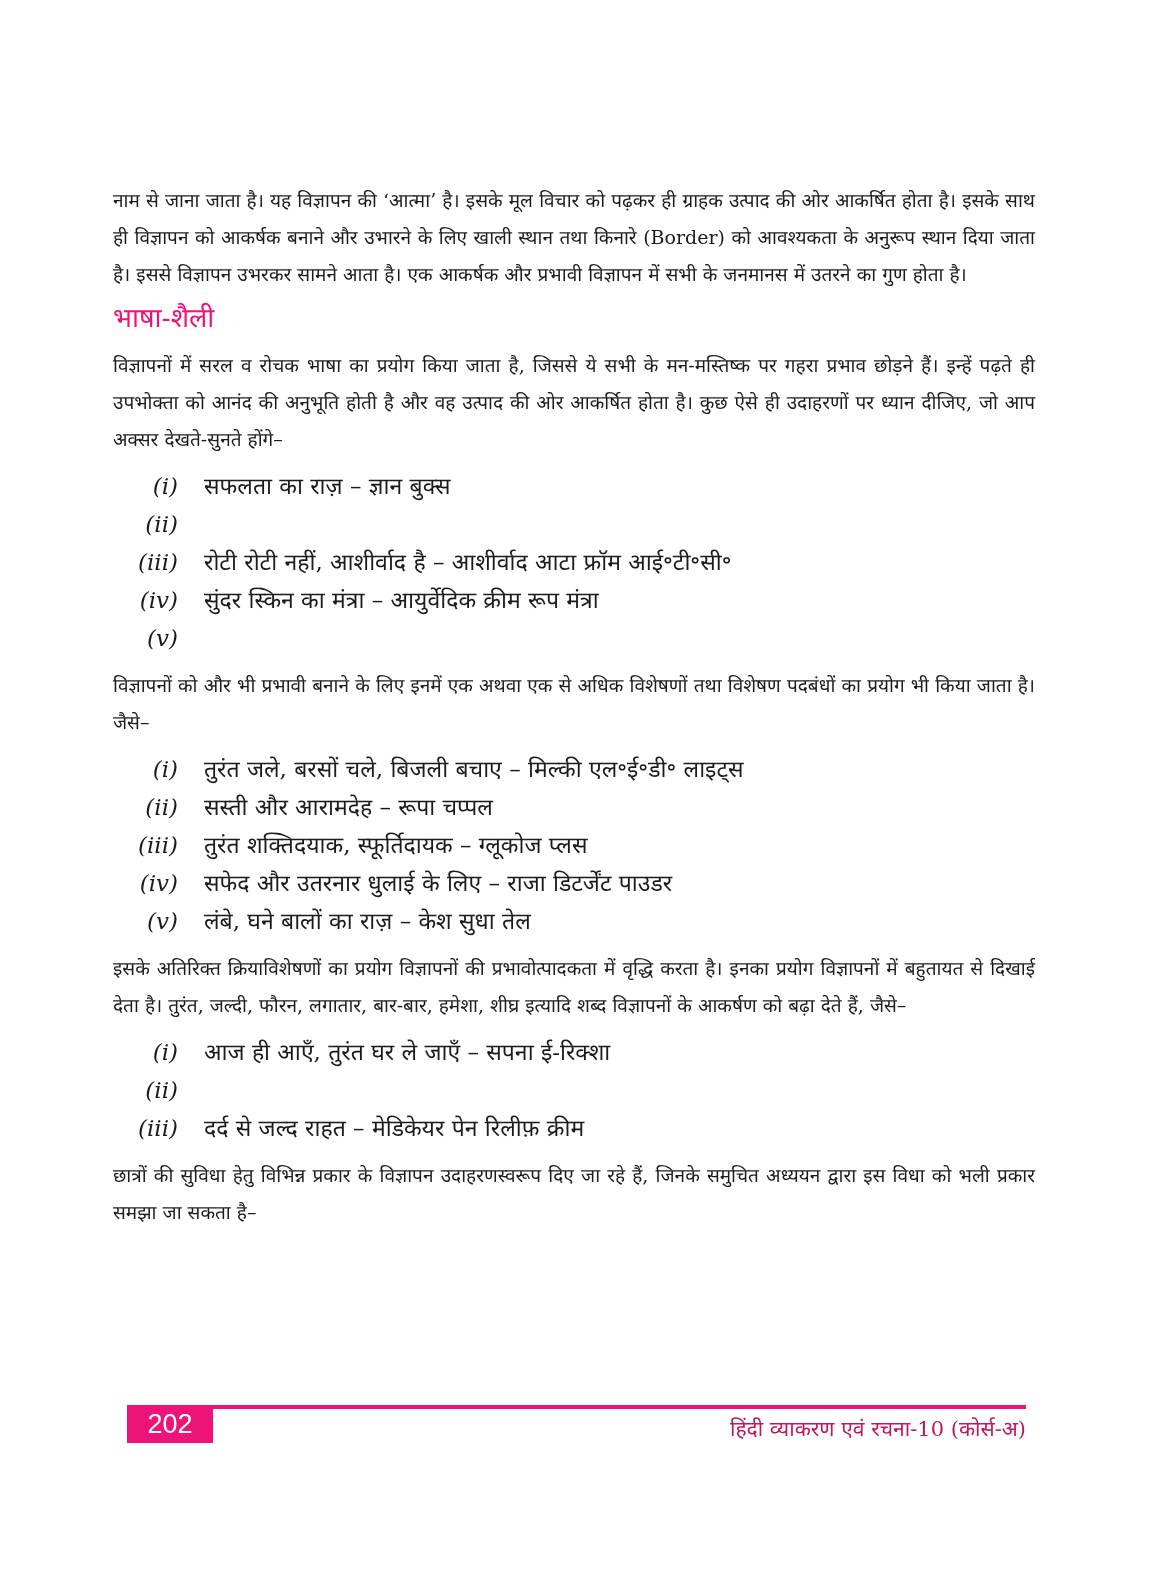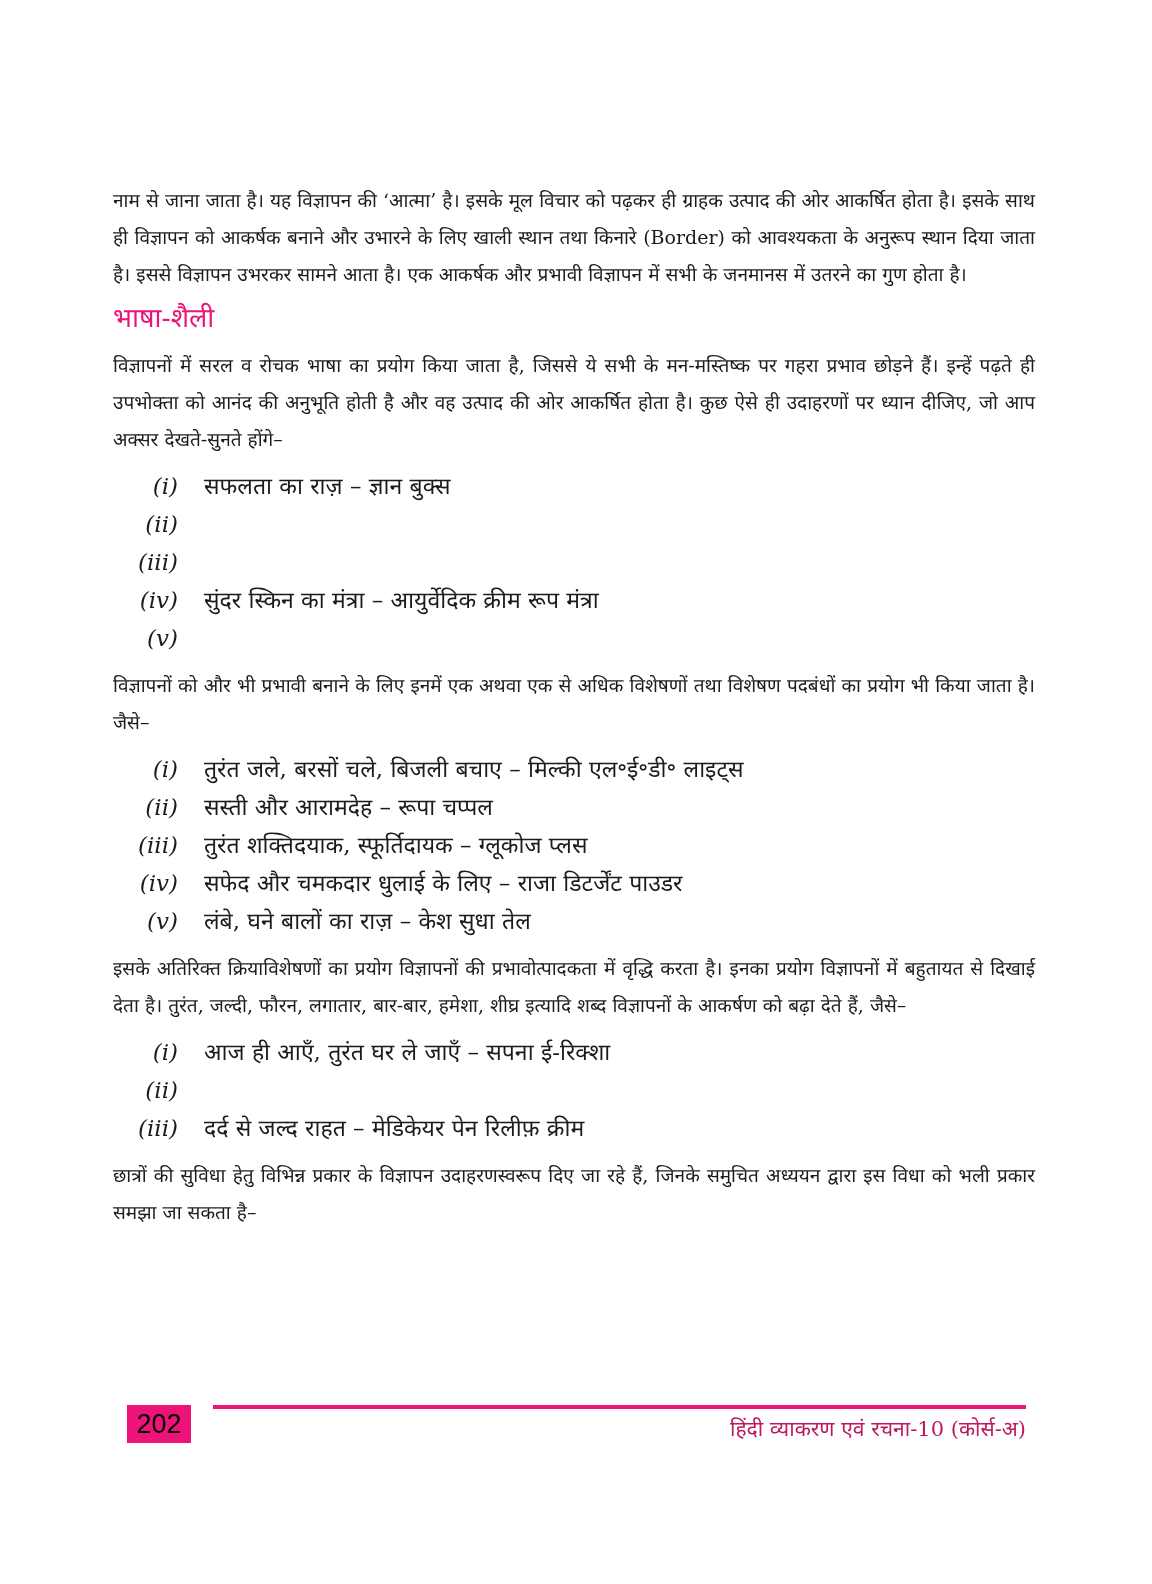--- a/index.html
+++ b/index.html
@@ -59,24 +59,24 @@
     left: 86px;
     right: 0;
     top: 0;
     height: 4px;
     background: #ED1379;
   }
   .page-number-block {
     position: absolute;
     left: 0;
     top: 0;
-    width: 64px;
+    width: 86px;
     height: 38px;
     background: #ED1379;
-    color: #000000;
+    color: #ffffff;
     font-family: "Liberation Sans", sans-serif;
     font-size: 27px;
     line-height: 38px;
     text-align: center;
   }
   .book-title {
     position: absolute;
     right: 0;
     top: 9px;
     font-size: 21px;
@@ -97,20 +97,21 @@
       <div class="vlist">
         <div class="vlist-item">
           <span class="marker">(i)</span>
           <span class="item-text"><span>सफलता का राज़ – ज्ञान बुक्स</span></span>
         </div>
         <div class="vlist-item">
           <span class="marker">(ii)</span>
         </div>
         <div class="vlist-item">
           <span class="marker">(iii)</span>
+          <span class="item-text"><span>रोटी रोटी नहीं, आशीर्वाद है – आशीर्वाद आटा फ्रॉम आई॰टी॰सी॰</span></span>
         </div>
         <div class="vlist-item">
           <span class="marker">(iv)</span>
           <span class="item-text"><span>सुंदर स्किन का मंत्रा – आयुर्वेदिक क्रीम रूप मंत्रा</span></span>
         </div>
         <div class="vlist-item">
           <span class="marker">(v)</span>
         </div>
       </div>
       <p class="para">विज्ञापनों को और भी प्रभावी बनाने के लिए इनमें एक अथवा एक से अधिक विशेषणों तथा विशेषण पदबंधों का प्रयोग भी किया जाता है। जैसे–</p>
@@ -122,21 +123,21 @@
         <div class="vlist-item">
           <span class="marker">(ii)</span>
           <span class="item-text"><span>सस्ती और आरामदेह – रूपा चप्पल</span></span>
         </div>
         <div class="vlist-item">
           <span class="marker">(iii)</span>
           <span class="item-text"><span>तुरंत शक्तिदयाक, स्फूर्तिदायक – ग्लूकोज प्लस</span></span>
         </div>
         <div class="vlist-item">
           <span class="marker">(iv)</span>
-          <span class="item-text"><span>सफेद और चमकदार धुलाई के लिए – राजा डिटर्जेंट पाउडर</span></span>
+          <span class="item-text"><span>सफेद और उतरनार धुलाई के लिए – राजा डिटर्जेंट पाउडर</span></span>
         </div>
         <div class="vlist-item">
           <span class="marker">(v)</span>
           <span class="item-text"><span>लंबे, घने बालों का राज़ – केश सुधा तेल</span></span>
         </div>
       </div>
       <p class="para">इसके अतिरिक्त क्रियाविशेषणों का प्रयोग विज्ञापनों की प्रभावोत्पादकता में वृद्धि करता है। इनका प्रयोग विज्ञापनों में बहुतायत से दिखाई देता है। तुरंत, जल्दी, फौरन, लगातार, बार-बार, हमेशा, शीघ्र इत्यादि शब्द विज्ञापनों के आकर्षण को बढ़ा देते हैं, जैसे–</p>
       <div class="vlist">
         <div class="vlist-item">
           <span class="marker">(i)</span>

